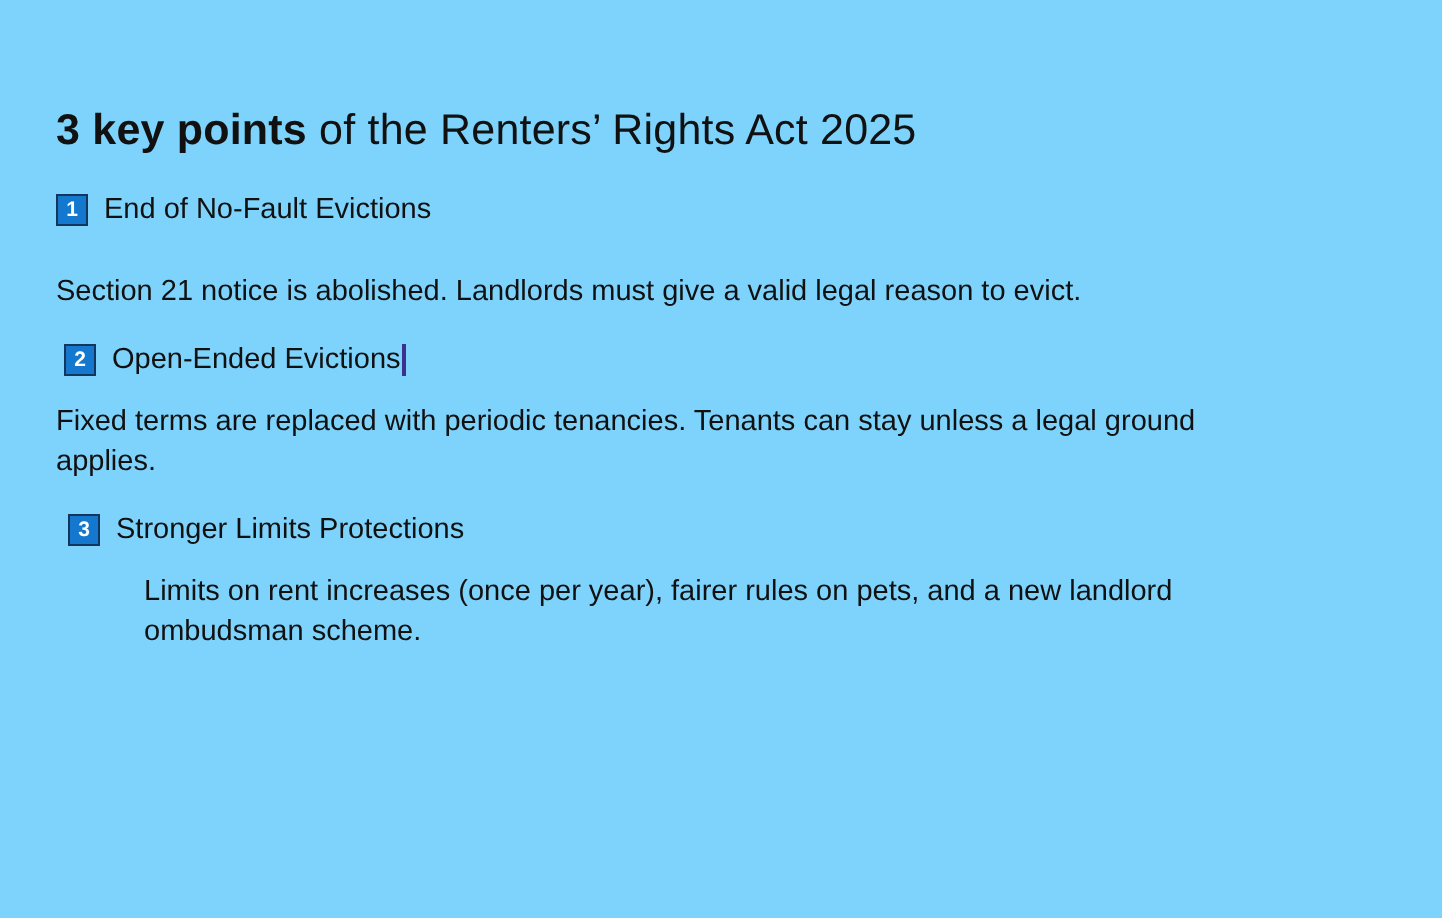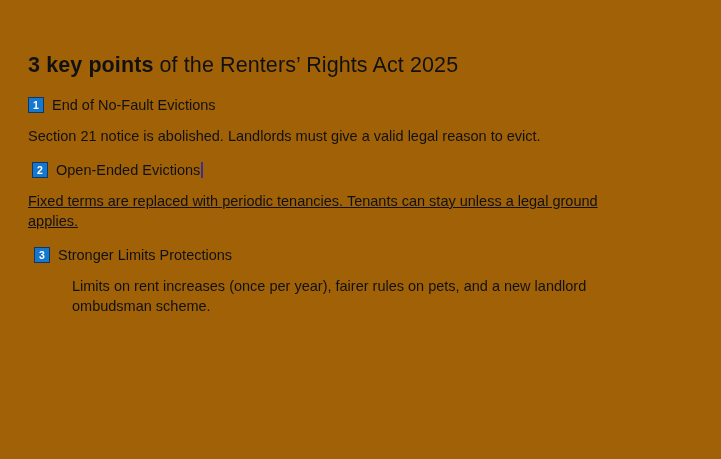--- a/index.html
+++ b/index.html
@@ -11,21 +11,21 @@
     height: 459px;
     background: #8fd153;
     font-family: "Liberation Sans", sans-serif;
     color: #000000;
     overflow: hidden;
   }
   .canvas {
     position: relative;
     width: 721px;
     height: 459px;
-    background: #a16207;
+    background: #7dd3fc;
     box-sizing: border-box;
     padding: 0;
   }
   .content {
     position: absolute;
     left: 28px;
     top: 52px;
     width: 640px;
   }
   .title {
@@ -84,22 +84,22 @@
   .point-body {
     font-size: 14.5px;
     line-height: 20px;
     color: #111111;
     margin: 0;
     max-width: 580px;
   }
   .p1 .point-head { margin-left: 0px; }
   .p2 .point-head { margin-left: 4px; margin-top: 14px; }
   .p3 .point-head { margin-left: 6px; margin-top: 14px; }
-  .p1 .point-body { margin-top: 11px; }
-  .p2 .point-body { margin-top: 11px; text-decoration: underline; }
+  .p1 .point-body { margin-top: 21px; }
+  .p2 .point-body { margin-top: 11px; }
   .p3 .point-body { margin-top: 11px; margin-left: 44px; }
 </style>
 </head>
 <body>
 
 <div class="canvas">
   <div class="content">
 
     <h1 class="title"><span class="strong">3 key points</span><span> of the Renters’ Rights Act 2025</span></h1>
 

